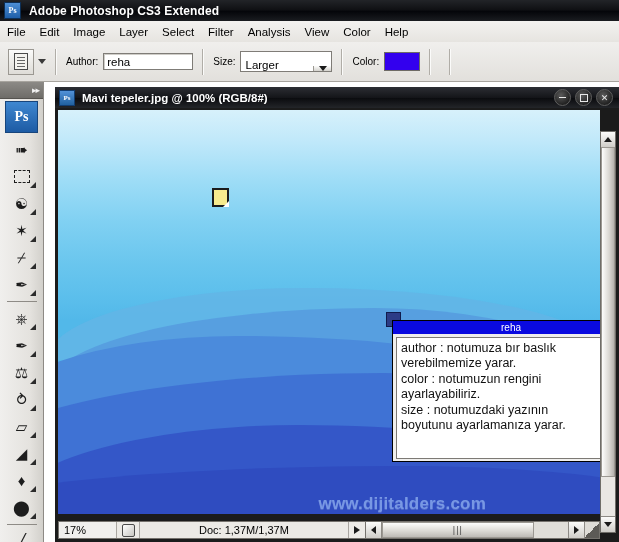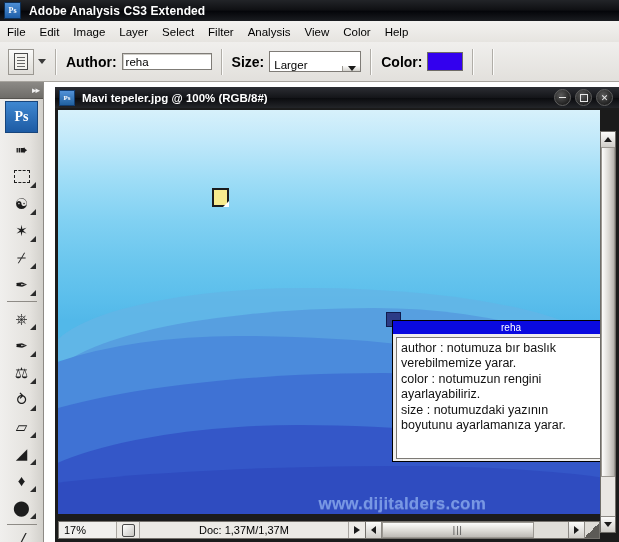--- a/index.html
+++ b/index.html
@@ -70,21 +70,21 @@
   }
   .opt-caret {
     width: 0; height: 0; margin-left: 4px;
     border-left: 4px solid transparent; border-right: 4px solid transparent;
     border-top: 5px solid #3a3a3a;
   }
   .opt-sep {
     width: 1px; height: 26px; margin: 0 9px;
     background: #b0ada7; border-right: 1px solid #fbfbfa;
   }
-  .opt-label { font-size: 14px; margin-right: 5px; font-weight: bold; }
+  .opt-label { font-size: 10px; margin-right: 5px; }
   .opt-input {
     width: 90px; height: 17px; border: 1px solid #7f7c77;
     background: #ffffff; font-family: "Liberation Sans", sans-serif;
     font-size: 11.5px; padding: 0 3px; box-sizing: border-box; color:#000;
     box-shadow: inset 1px 1px 0 #cfcdc8;
   }
   .opt-select-wrap {
     display: flex; align-items: flex-end; height: 19px;
     border: 1px solid #7f7c77; background: #fff;
   }
@@ -333,21 +333,21 @@
   .grow-box {
     width:14px; background:linear-gradient(135deg,#dedcd7 50%,#5c5a56 50%);
     border-left:1px solid #8d8a85;
   }
 </style>
 </head>
 <body>
 
 <div class="app-titlebar">
   <div class="ps-badge-small">Ps</div>
-  <div class="app-title-text">Adobe Analysis CS3 Extended</div>
+  <div class="app-title-text">Adobe Photoshop CS3 Extended</div>
 </div>
 
 <div class="menubar">
   <div class="menu-item">File</div>
   <div class="menu-item">Edit</div>
   <div class="menu-item">Image</div>
   <div class="menu-item">Layer</div>
   <div class="menu-item">Select</div>
   <div class="menu-item">Filter</div>
   <div class="menu-item">Analysis</div>

